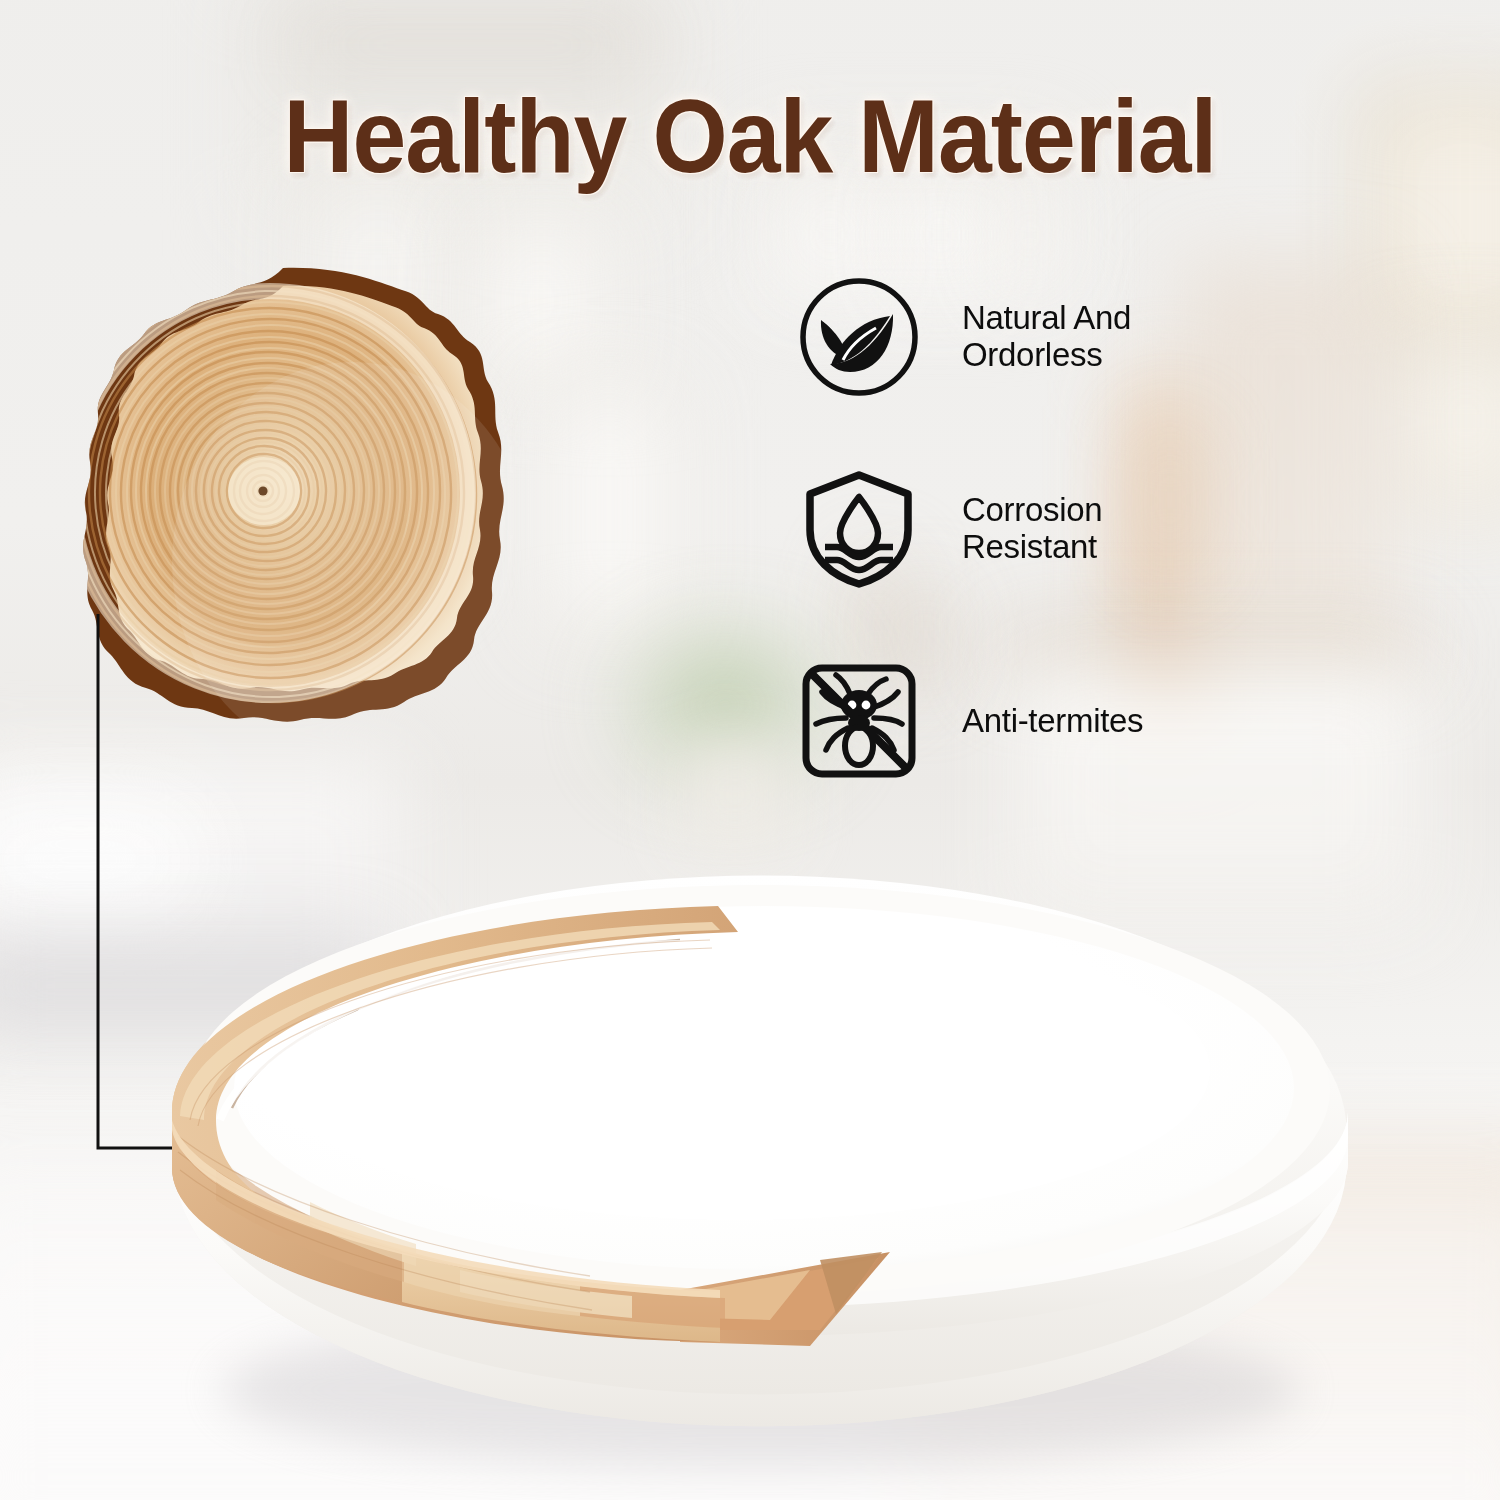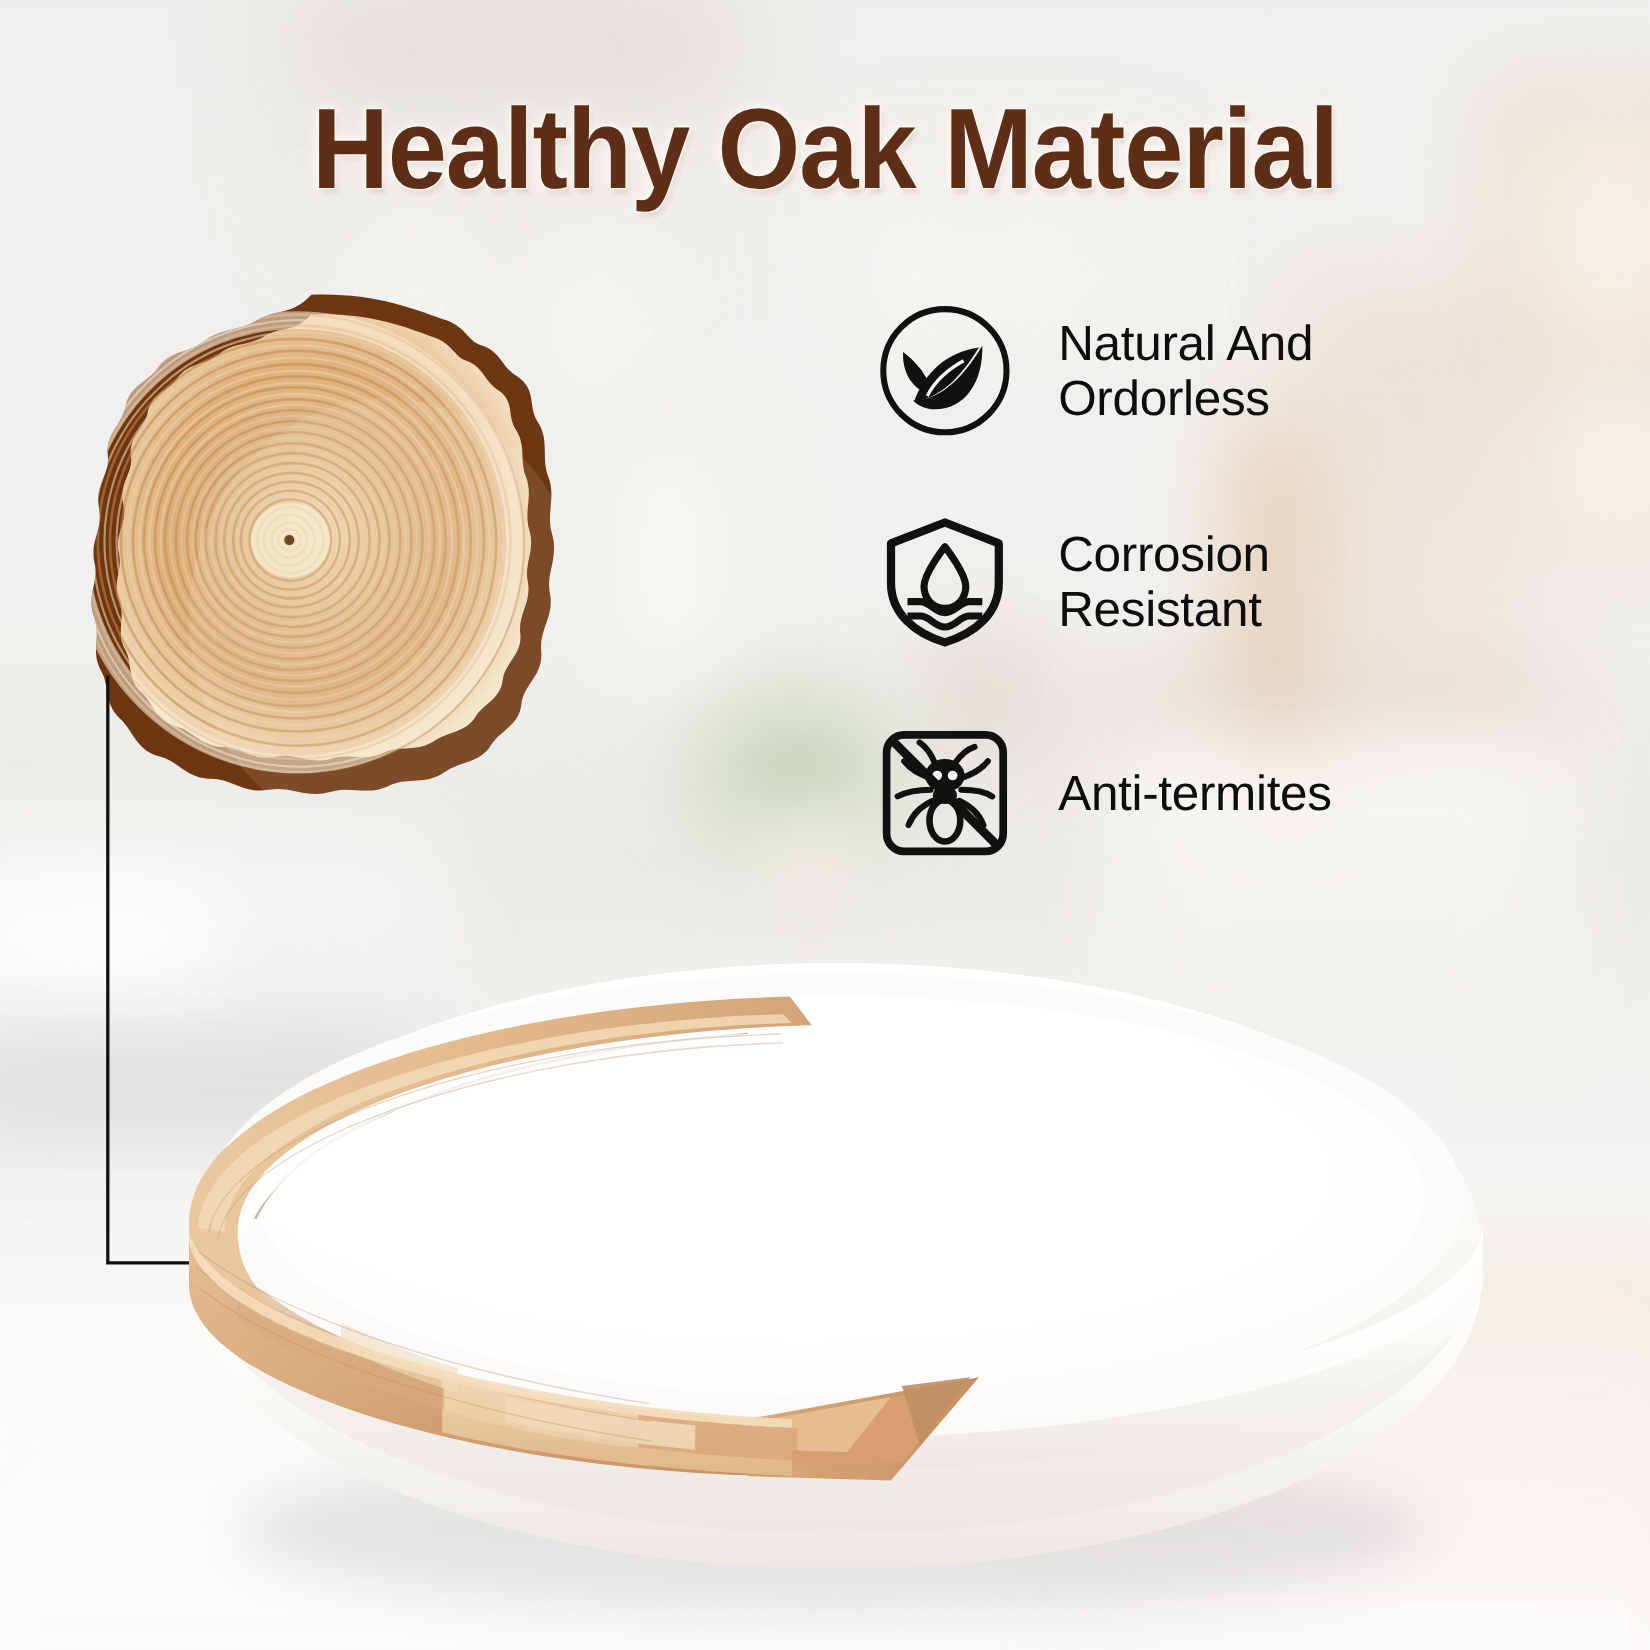--- a/index.html
+++ b/index.html
@@ -69,21 +69,21 @@
   }
   .feature:last-child{margin-bottom:0;}
   .ficon{
     flex:0 0 auto;
     width:122px;height:122px;
     display:flex;align-items:center;justify-content:center;
   }
   .ficon svg{display:block;}
   .flabel{
     font-family:"Liberation Sans",sans-serif;
-    font-size:45px;
+    font-size:33px;
     line-height:1.12;
     color:#0d0d0d;
     letter-spacing:-0.3px;
     white-space:pre-line;
   }
 
   
   .leader{position:absolute;left:0;top:0;width:1500px;height:1500px;pointer-events:none;}
 
   

